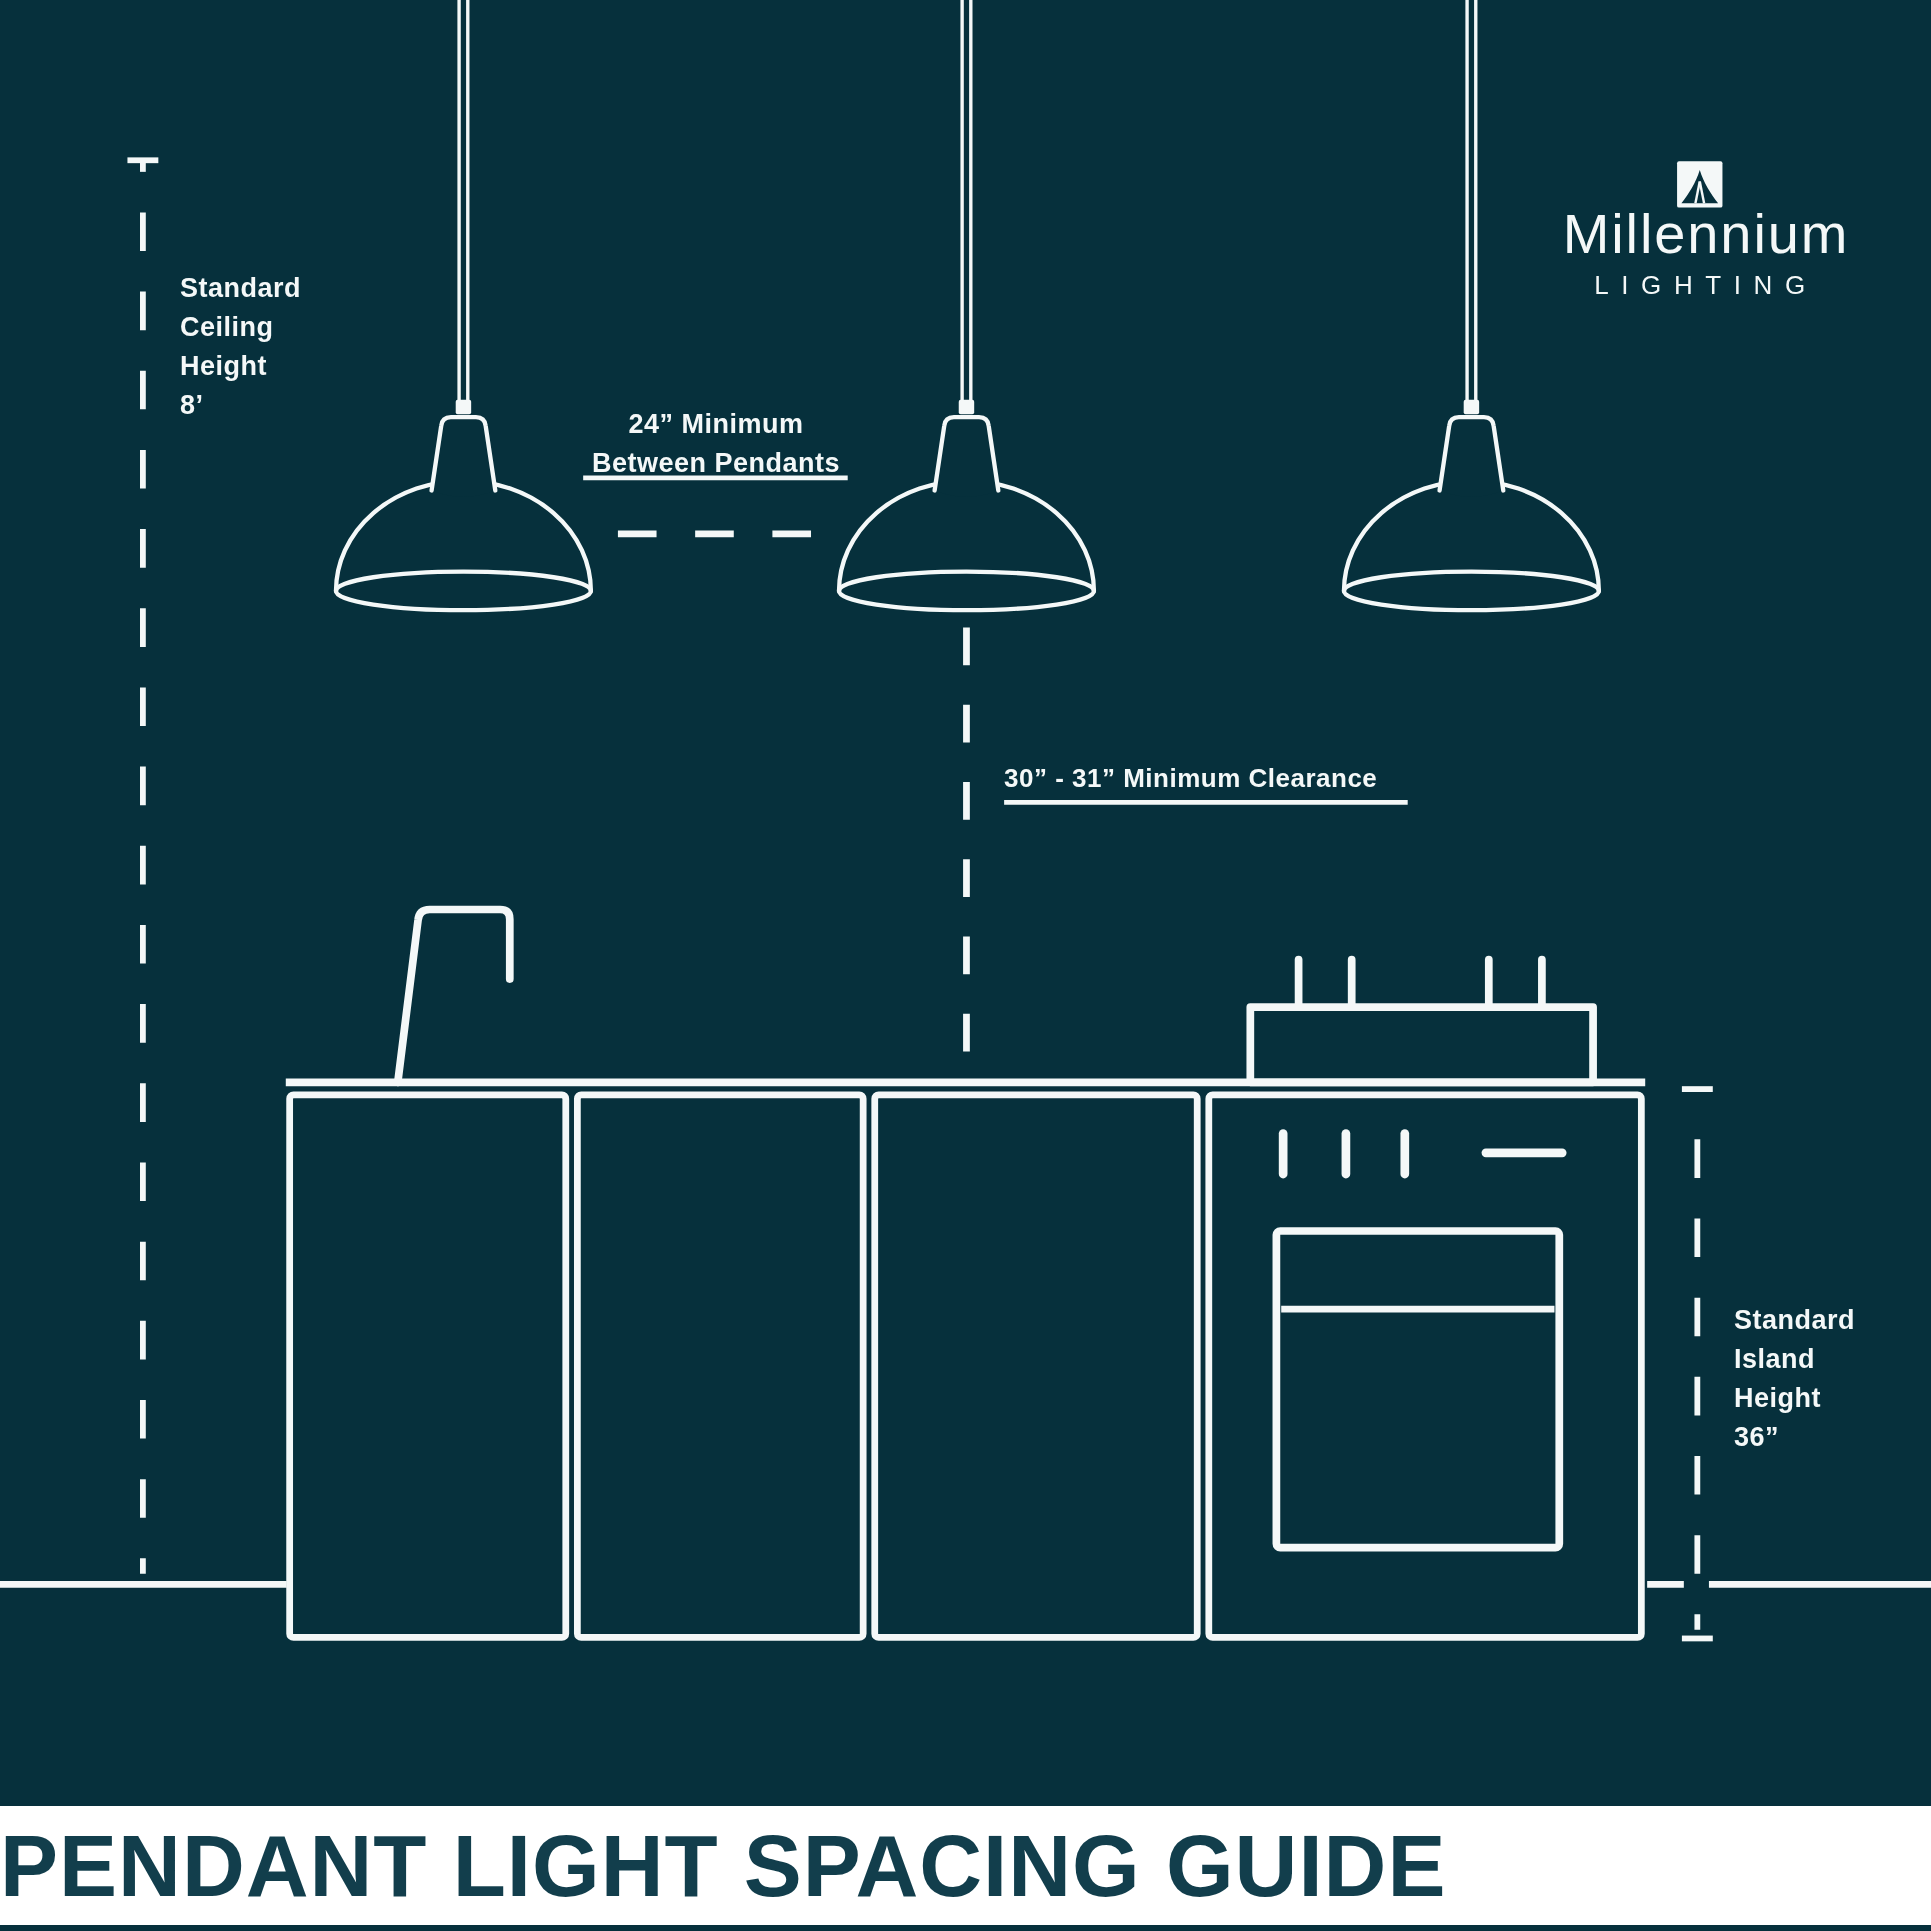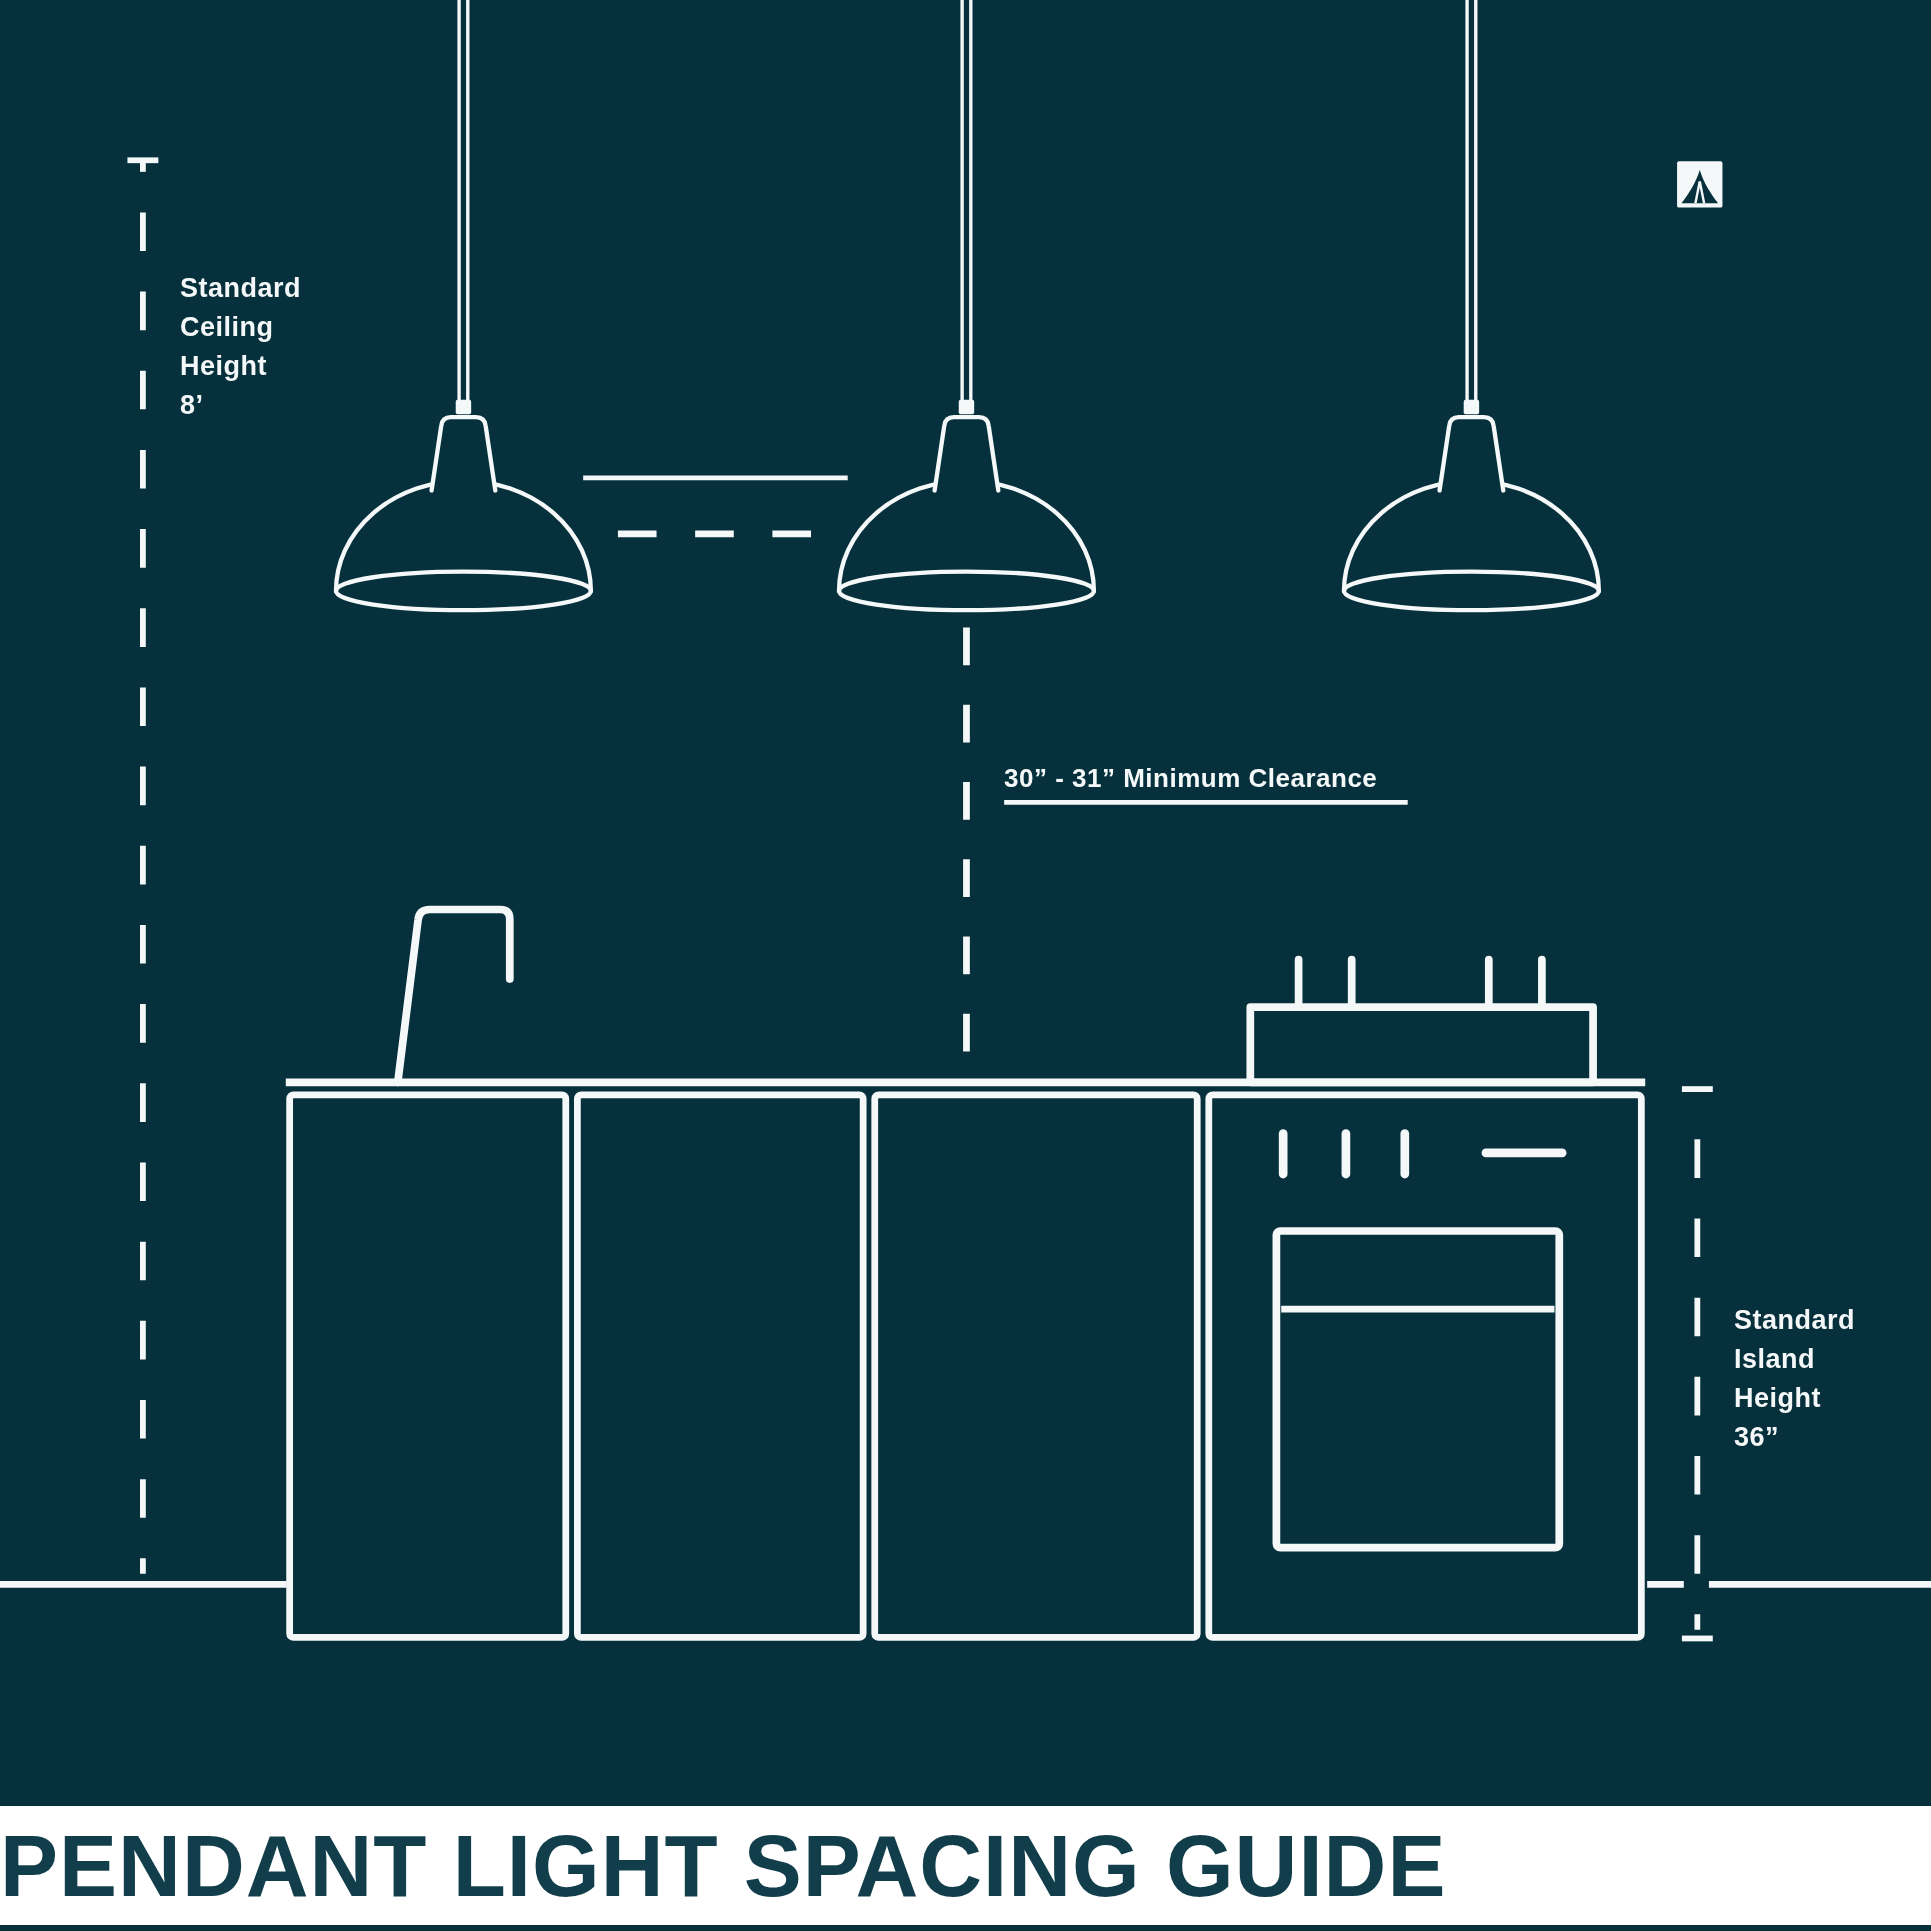--- a/index.html
+++ b/index.html
@@ -137,28 +137,34 @@
       <line x1="1760.5" y1="188" x2="1756" y2="210.5" style="stroke:var(--line);stroke-width:2.5"></line>
       <line x1="1760.5" y1="188" x2="1765" y2="210.5" style="stroke:var(--line);stroke-width:2.5"></line>
     </g>
   </svg>
 
   <div class="lbl" id="label-ceiling">Standard
 Ceiling
 Height
 8’</div>
 
+  <div class="lbl" id="label-spacing">24” Minimum
+Between Pendants</div>
 
   <div class="lbl" id="label-clearance">30” - 31” Minimum Clearance</div>
 
   <div class="lbl" id="label-island">Standard
 Island
 Height
 36”</div>
 
+  <div id="logo-text">
+    <div id="logo-name">Millennium</div>
+    <div id="logo-tagline">LIGHTING</div>
+  </div>
 
   <div id="banner">
     <div id="banner-title">PENDANT LIGHT SPACING GUIDE</div>
   </div>
   <div id="banner-edge"></div>
 
 </div>
 
 
 </body></html>

